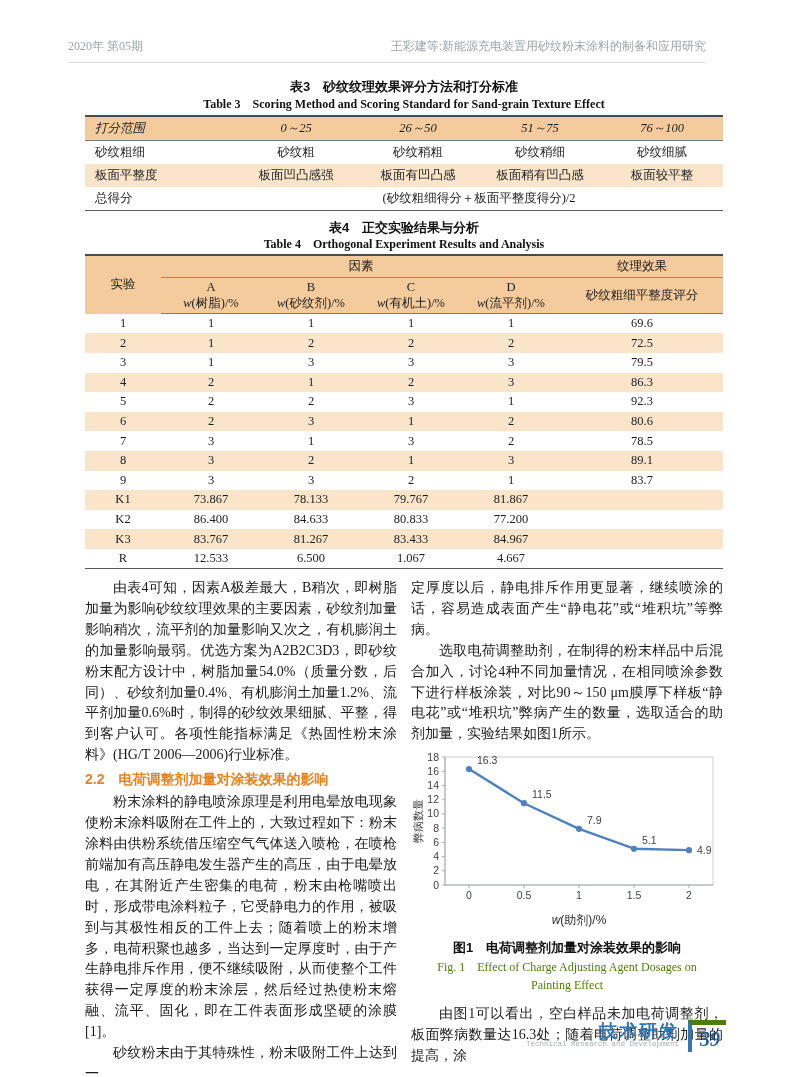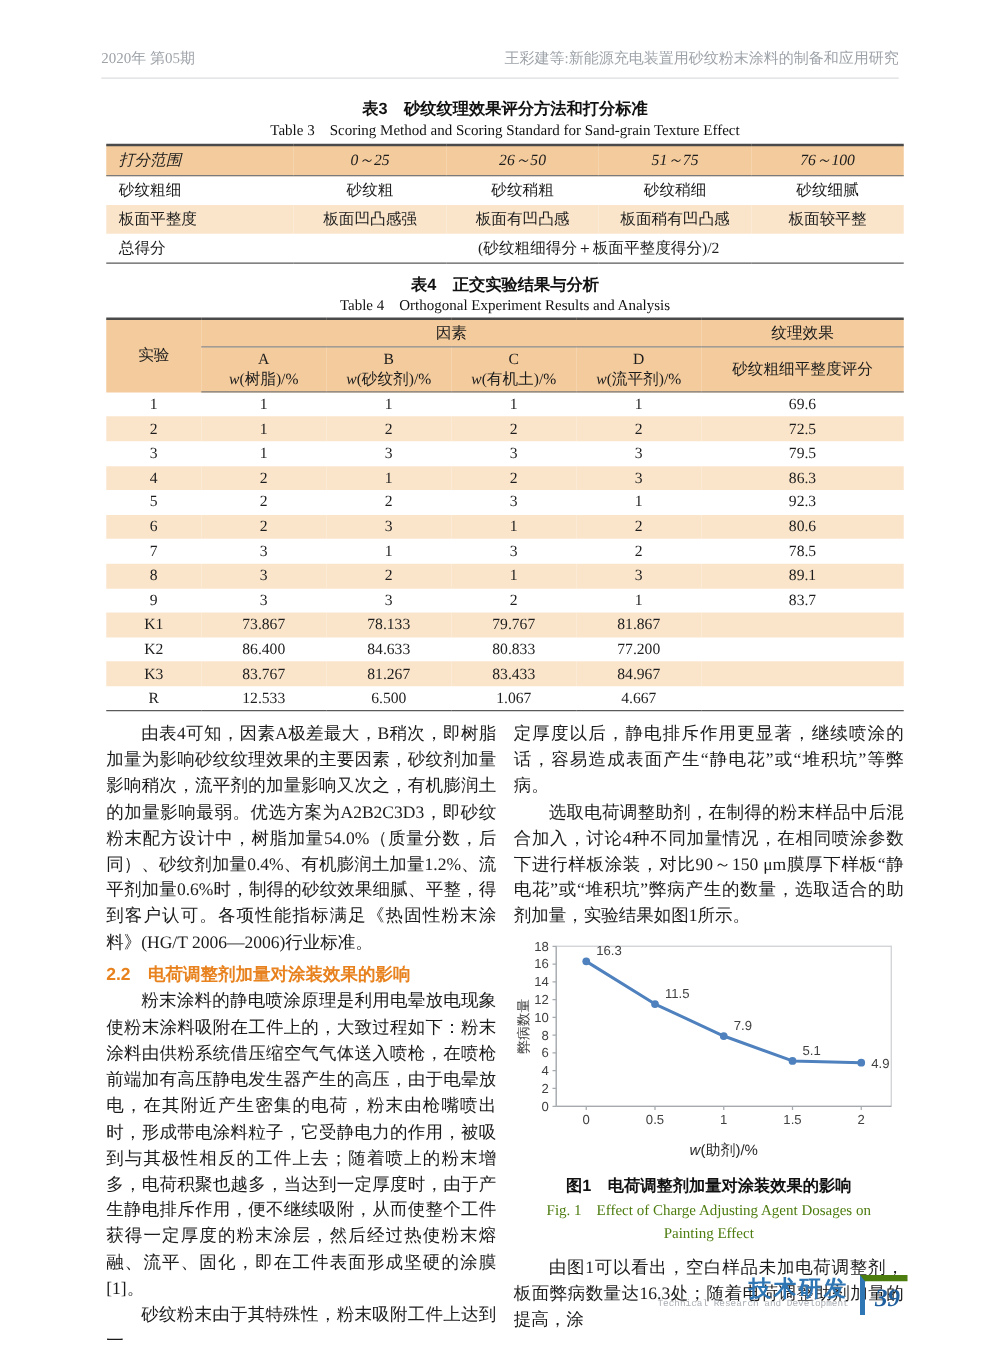--- a/index.html
+++ b/index.html
@@ -8,34 +8,34 @@
     position: relative;
     width: 794px; height: 1077px;
     background: #ffffff;
     font-family: "Liberation Serif", "DejaVu Serif", serif;
     color: #222;
     overflow: hidden;
     margin: 0 auto;
   }
   
   .running-head {
-    position: absolute; left: 81px; top: 38px; width: 638px;
+    position: absolute; left: 68px; top: 38px; width: 638px;
     display: flex; justify-content: space-between; align-items: flex-end;
     font-size: 12px; color: #9ea3a9;
     border-bottom: 1px solid #dcdee0; padding-bottom: 7px;
   }
   
   .tbl-cap-zh, .fig-cap-zh {
     position: absolute; left: 85px; width: 638px; text-align: center;
     font-family: "Liberation Sans", "DejaVu Sans", sans-serif;
     font-weight: bold; font-size: 13px; color: #111;
   }
   .tbl-cap-en, .fig-cap-en {
     position: absolute; left: 85px; width: 638px; text-align: center;
-    font-weight: normal; font-size: 12px; color: #111;
+    font-weight: bold; font-size: 12px; color: #111;
   }
   
   table { border-collapse: collapse; table-layout: fixed; }
   .data-table {
     position: absolute; left: 85px; width: 638px;
     font-size: 12.5px; color: #1d1d1d;
     border-top: 2px solid #4a4a4a; border-bottom: 1.5px solid #5a5a5a;
   }
   .data-table th, .data-table td { font-weight: normal; text-align: center; padding: 3px 4px; }
   #table3 { top: 115px; }

